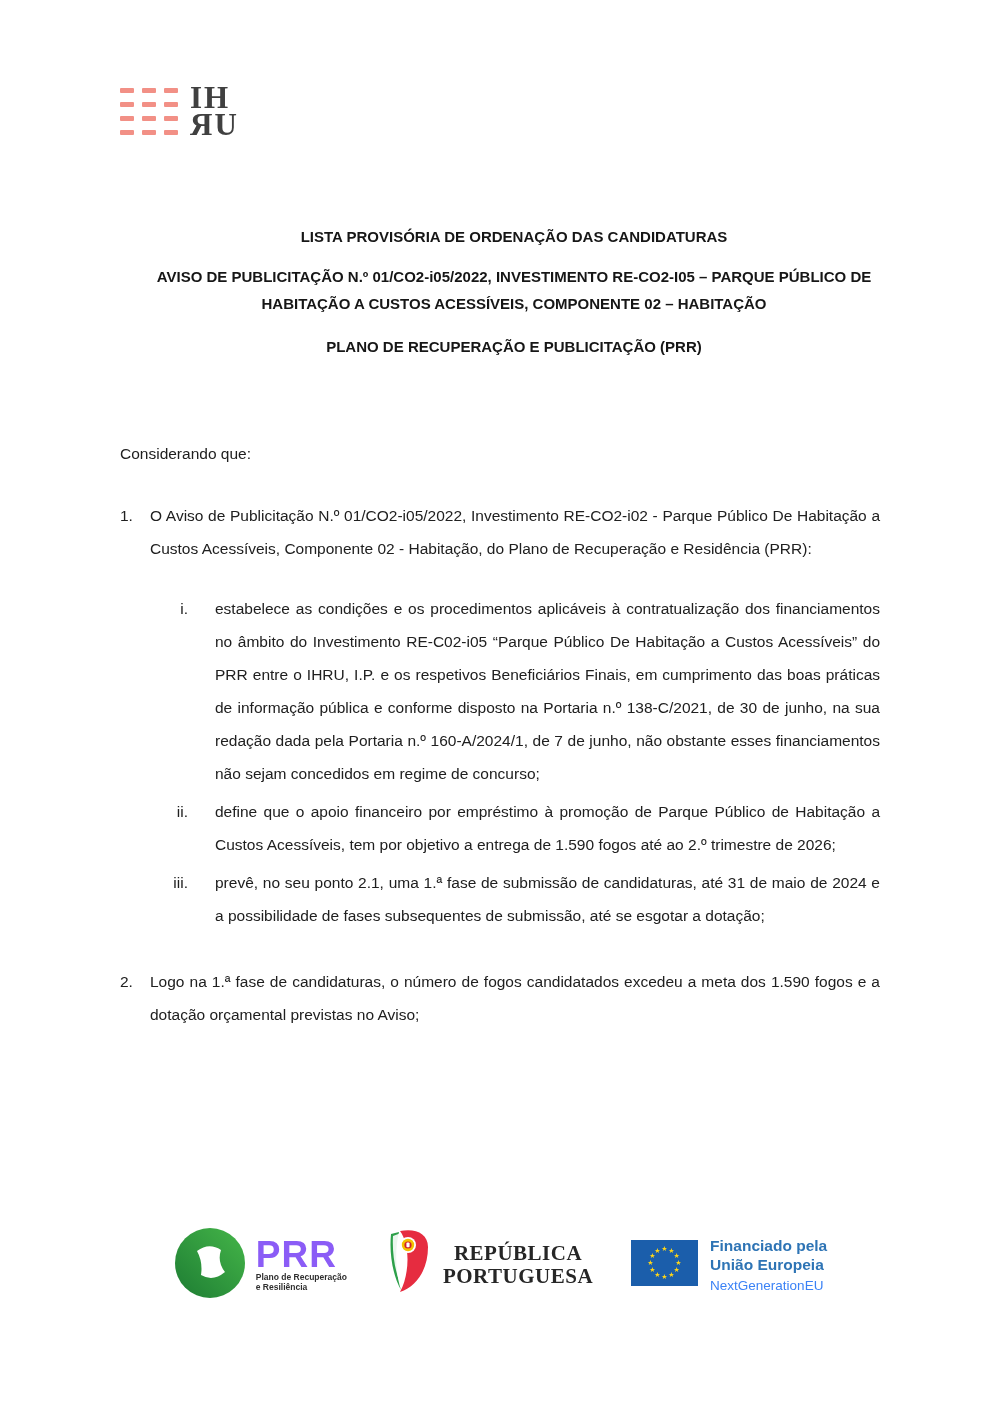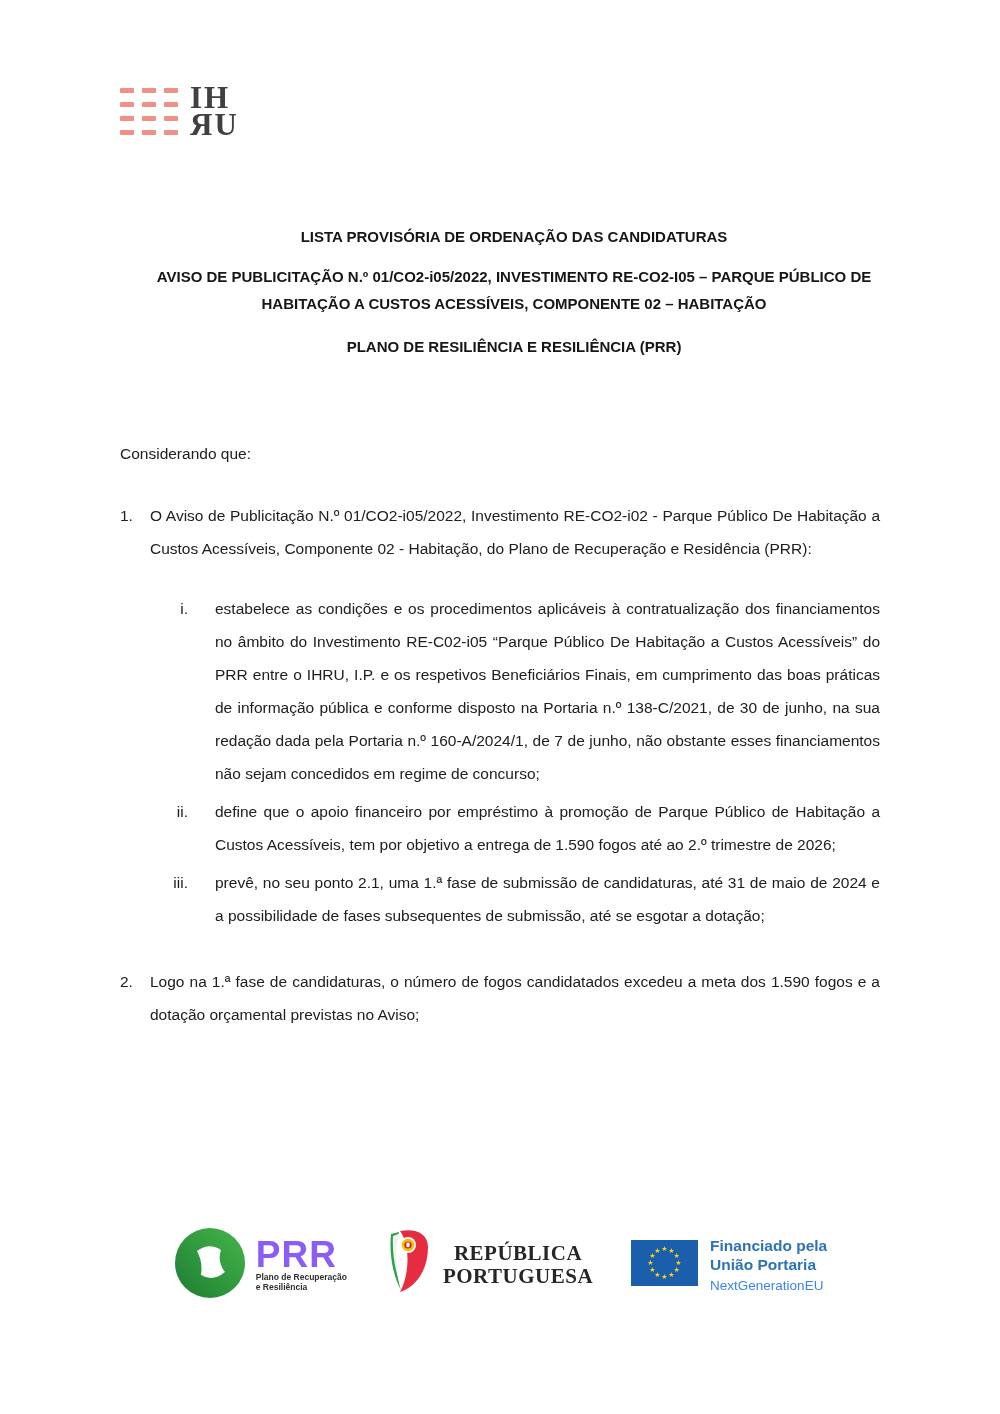--- a/index.html
+++ b/index.html
@@ -91,21 +91,21 @@
     </div>
     <div class="ihru-letters">
       <div>IH</div>
       <div>ЯU</div>
     </div>
   </div>
 
   <div class="titles">
     <div class="title1">LISTA PROVISÓRIA DE ORDENAÇÃO DAS CANDIDATURAS</div>
     <div class="title2">AVISO DE PUBLICITAÇÃO N.º 01/CO2-i05/2022, INVESTIMENTO RE-CO2-I05 – PARQUE PÚBLICO DE HABITAÇÃO A CUSTOS ACESSÍVEIS, COMPONENTE 02 – HABITAÇÃO</div>
-    <div class="title3">PLANO DE RESILIÊNCIA E RESILIÊNCIA (PRR)</div>
+    <div class="title3">PLANO DE RECUPERAÇÃO E PUBLICITAÇÃO (PRR)</div>
   </div>
 
   <div class="doc-body">
     <p class="intro">Considerando que:</p>
 
     <div class="item item-1">
       <span class="item-num">1.</span>
       <div class="item-text">O Aviso de Publicitação N.º 01/CO2-i05/2022, Investimento RE-CO2-i02 - Parque Público De Habitação a Custos Acessíveis, Componente 02 - Habitação, do Plano de Recuperação e Residência (PRR):</div>
     </div>
 
@@ -185,19 +185,19 @@
             <text x="26.5" y="37.1">★</text>
             <text x="21.4" y="32">★</text>
             <text x="19.5" y="25">★</text>
             <text x="21.4" y="18">★</text>
             <text x="26.5" y="12.9">★</text>
           </g>
         </svg>
       </span>
       <div class="eu-texts">
         <span class="eu-line">Financiado pela</span>
-        <span class="eu-line">União Portaria</span>
+        <span class="eu-line">União Europeia</span>
         <span class="eu-ngeu">NextGenerationEU</span>
       </div>
     </div>
 
   </div>
 </div>
 
 </body></html>

